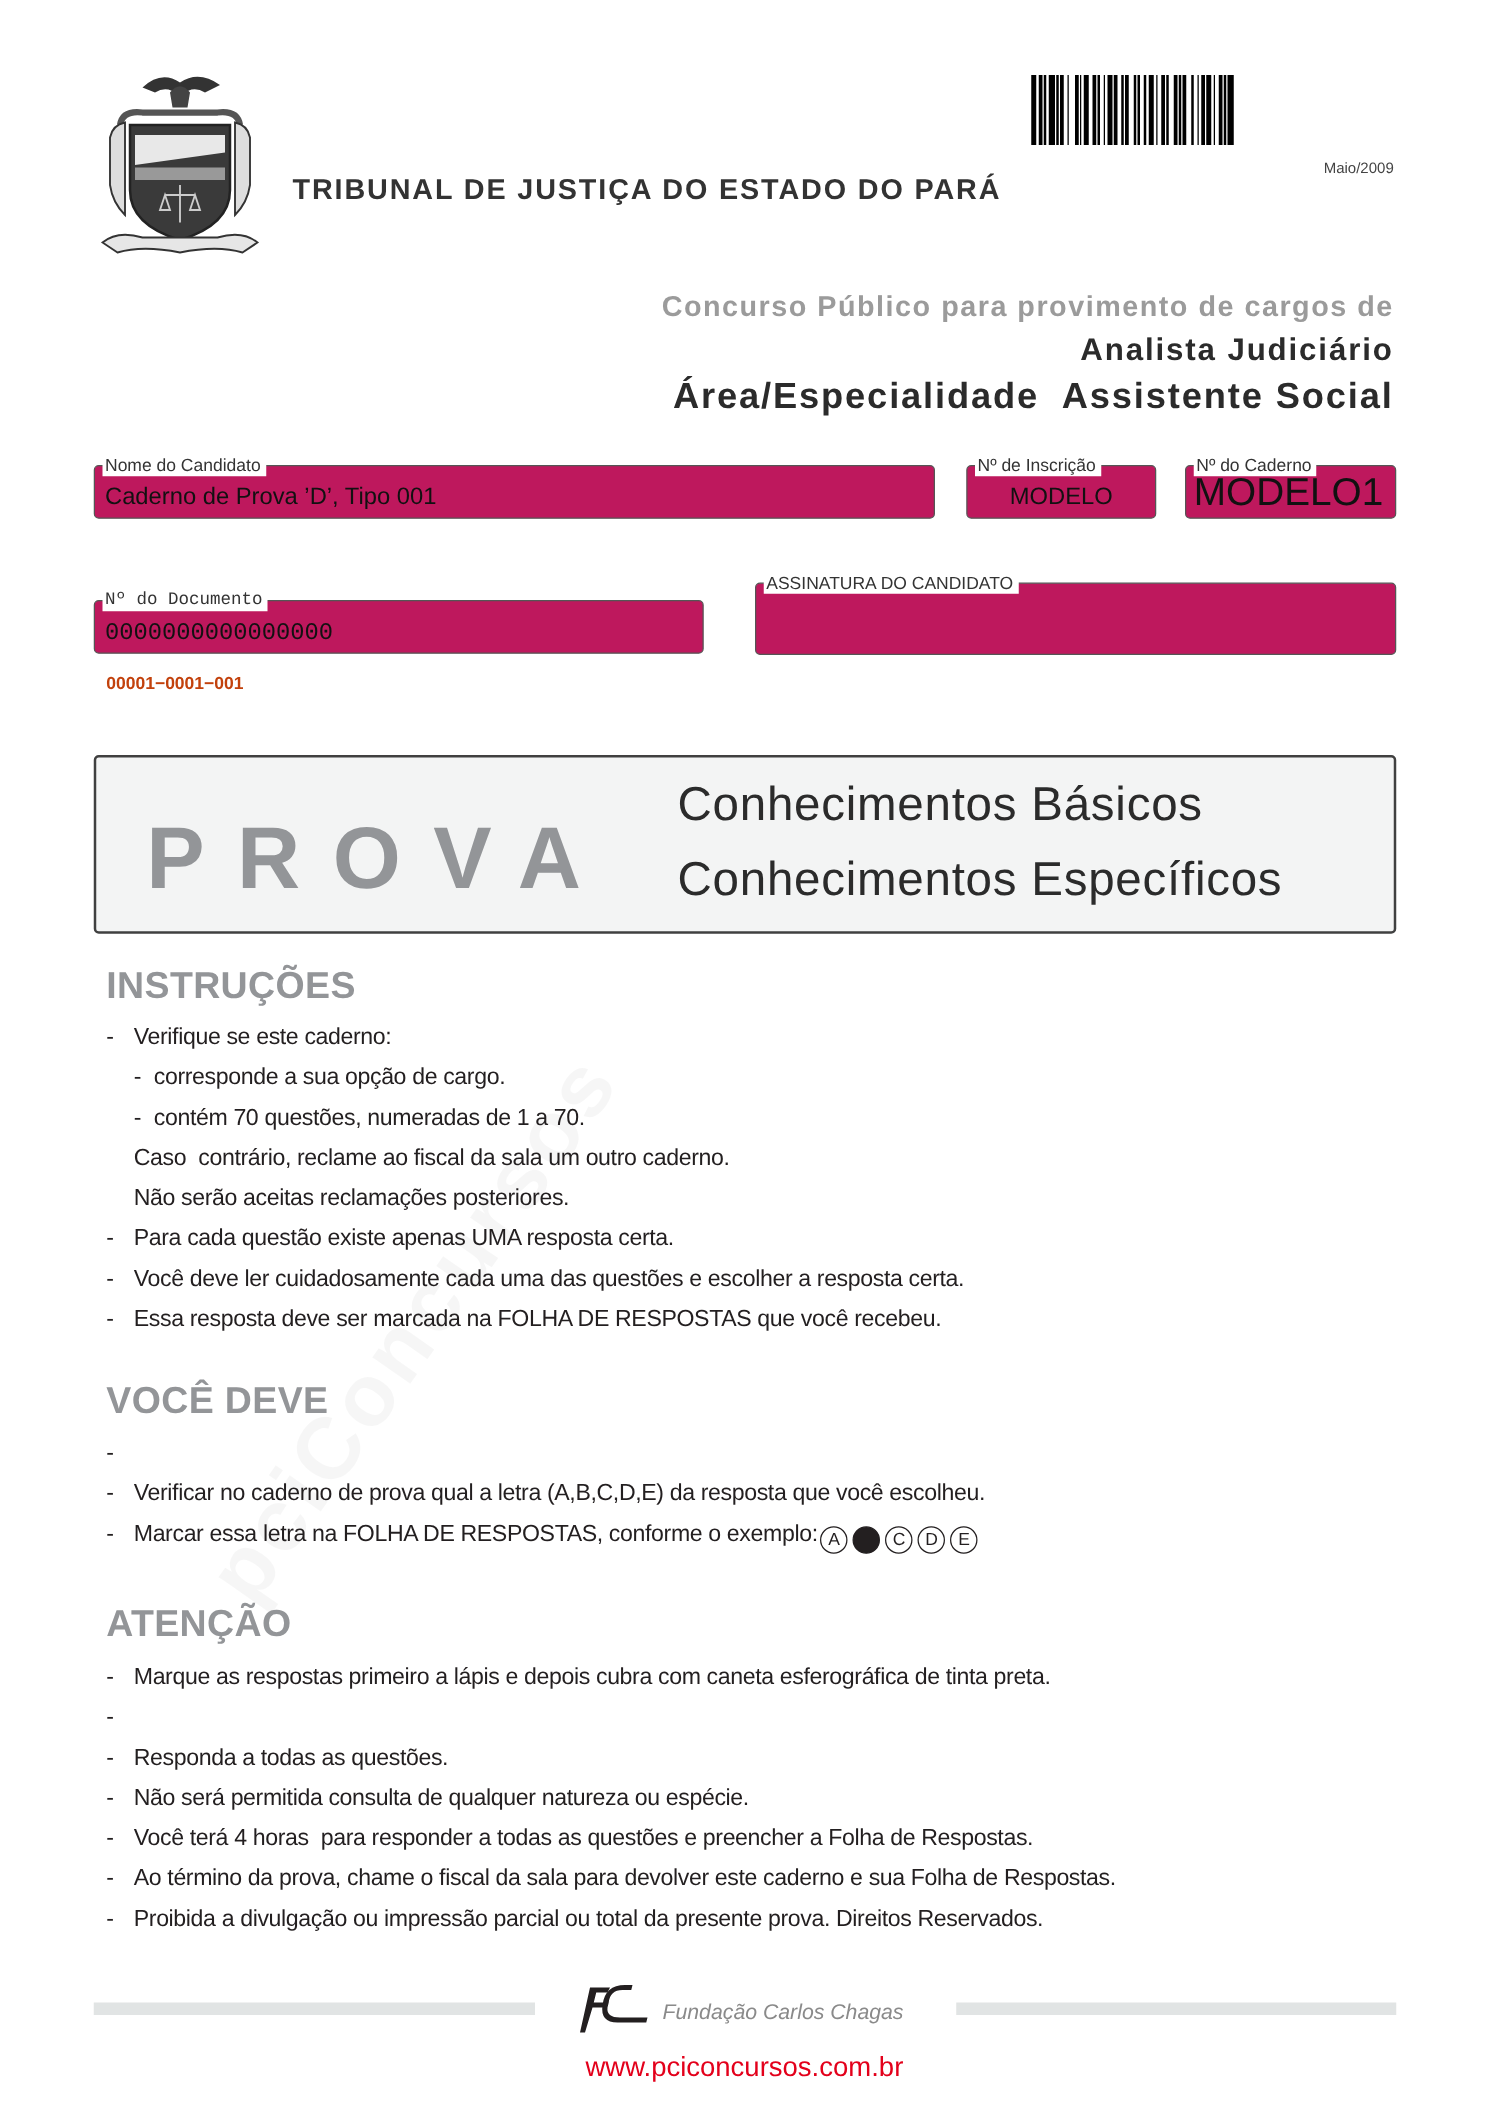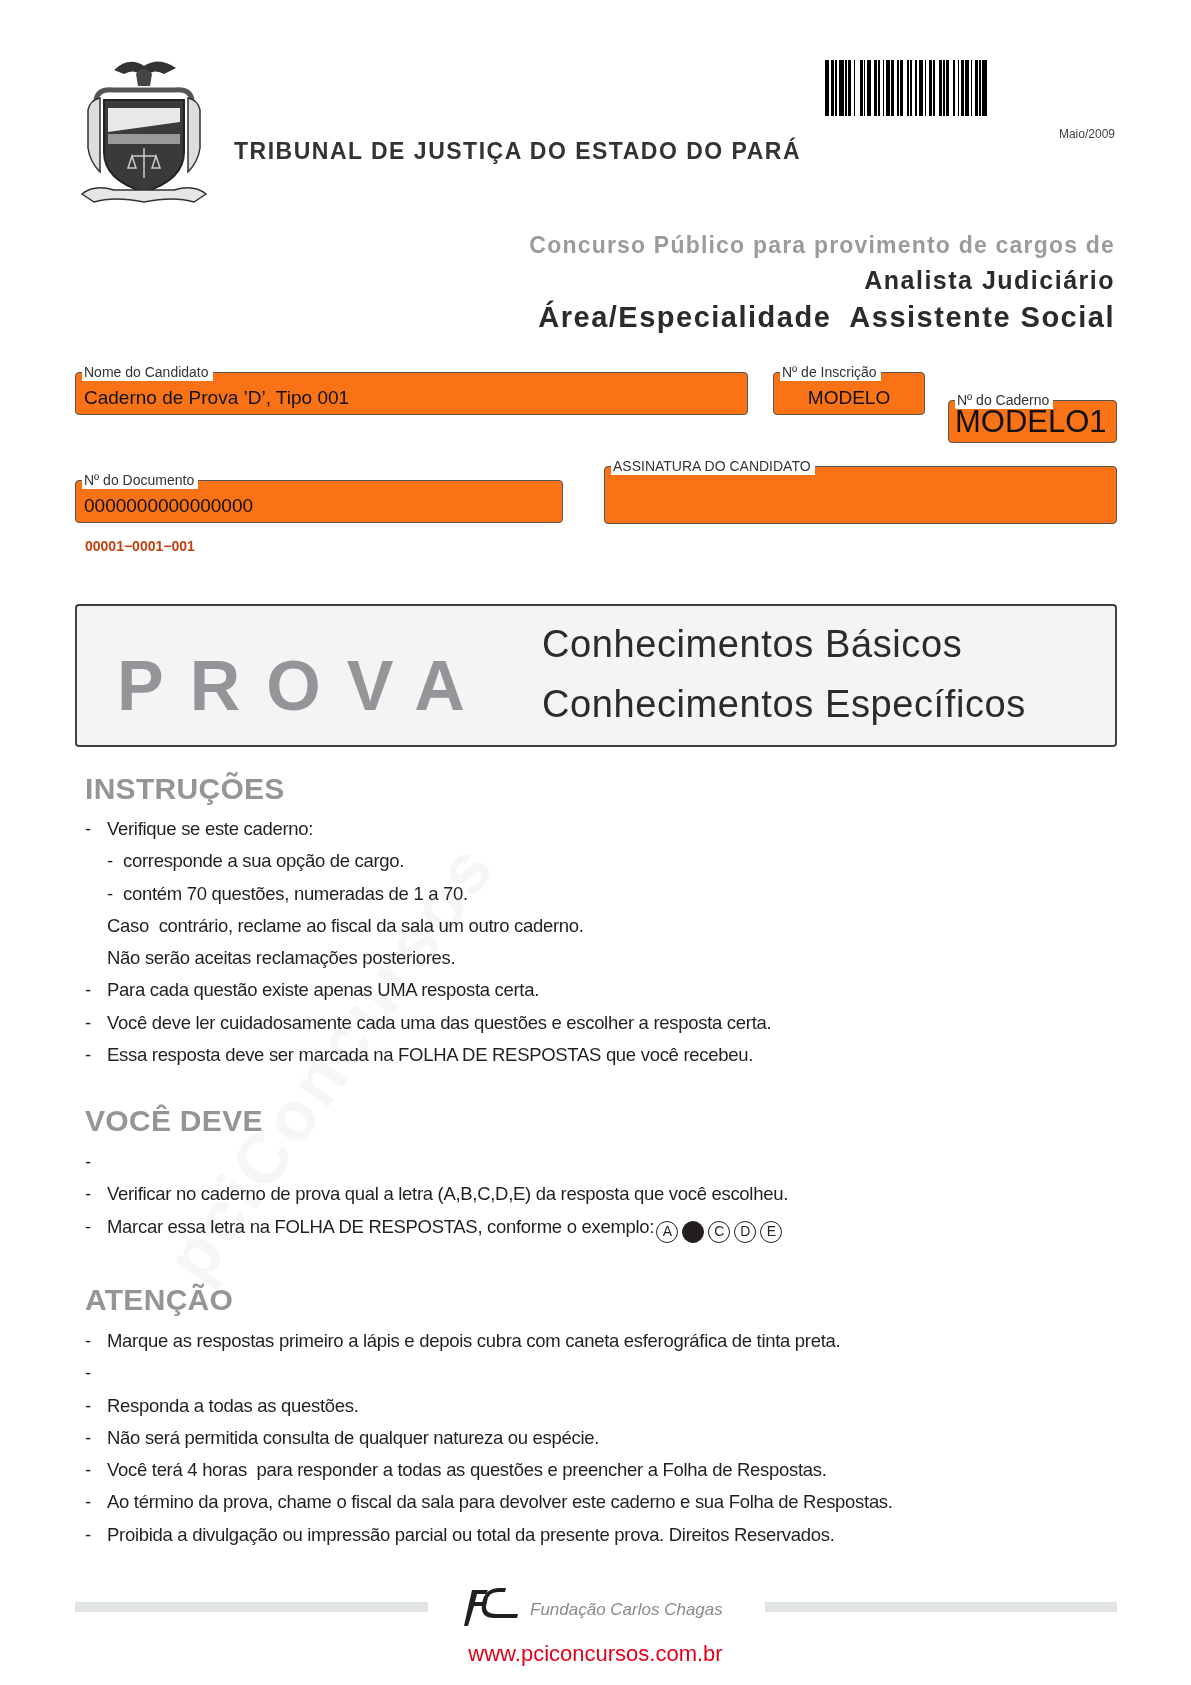--- a/index.html
+++ b/index.html
@@ -15,30 +15,30 @@
   #barcode span { display: block; height: 100%; background: #000; }
   #date { right: 76px; top: 127px; font-size: 12px; color: #444; }
 
   #tribunal { left: 234px; top: 138px; font-size: 23px; font-weight: bold; letter-spacing: 1.5px; color: #333; }
 
   #concurso { right: 76px; top: 232px; font-size: 23px; font-weight: bold; color: #9b9b9b; letter-spacing: 1.2px; text-align: right; }
   #cargo { right: 76px; top: 266px; font-size: 25px; font-weight: bold; color: #2b2b2b; letter-spacing: 1.5px; text-align: right; }
   #area { right: 76px; top: 301px; font-size: 29px; font-weight: bold; color: #2b2b2b; letter-spacing: 1.5px; text-align: right; white-space: pre; }
 
   
-  .box { position: absolute; border: 1.3px solid #555; border-radius: 4px; background: #f97316; }
+  .box { position: absolute; border: 1.3px solid #555; border-radius: 4px; background: #be185d; }
   .box .lbl { position: absolute; top: -10px; left: 6px; background: #fff; padding: 0 4px 0 2px; font-size: 14px; color: #333; line-height: 18px; }
   .box .val { position: absolute; left: 8px; bottom: 5px; font-size: 19px; color: #111; }
 
   #f-nome { left: 75px; top: 372px; width: 673px; height: 43px; }
   #f-insc { left: 773px; top: 372px; width: 152px; height: 43px; }
   #f-insc .val { left: 0; right: 0; text-align: center; font-size: 19px; }
-  #f-cad { left: 948px; top: 372px; width: 169px; height: 43px; margin-top: 28px; }
+  #f-cad { left: 948px; top: 372px; width: 169px; height: 43px; }
   #f-cad .val { left: 6px; bottom: 2px; font-size: 31px; }
-  #f-doc { left: 75px; top: 480px; width: 488px; height: 43px; }
+  #f-doc { left: 75px; top: 480px; width: 488px; height: 43px; font-family: Liberation Mono, monospace; }
   #f-ass { left: 604px; top: 466px; width: 513px; height: 58px; }
 
   #code { left: 85px; top: 538px; font-size: 14px; font-weight: bold; color: #c2410c; }
 
   
   #banner { left: 75px; top: 604px; width: 1042px; height: 143px; background: #f3f4f4; border: 2px solid #404040; border-radius: 4px; }
   #prova-word { left: 40px; top: 40px; font-size: 70px; font-weight: bold; color: #939598; letter-spacing: 26px; }
   #banner-l1 { left: 465px; top: 17px; font-size: 38px; color: #2b2b2b; letter-spacing: 0.6px; }
   #banner-l2 { left: 465px; top: 77px; font-size: 38px; color: #2b2b2b; letter-spacing: 0.6px; }
 

